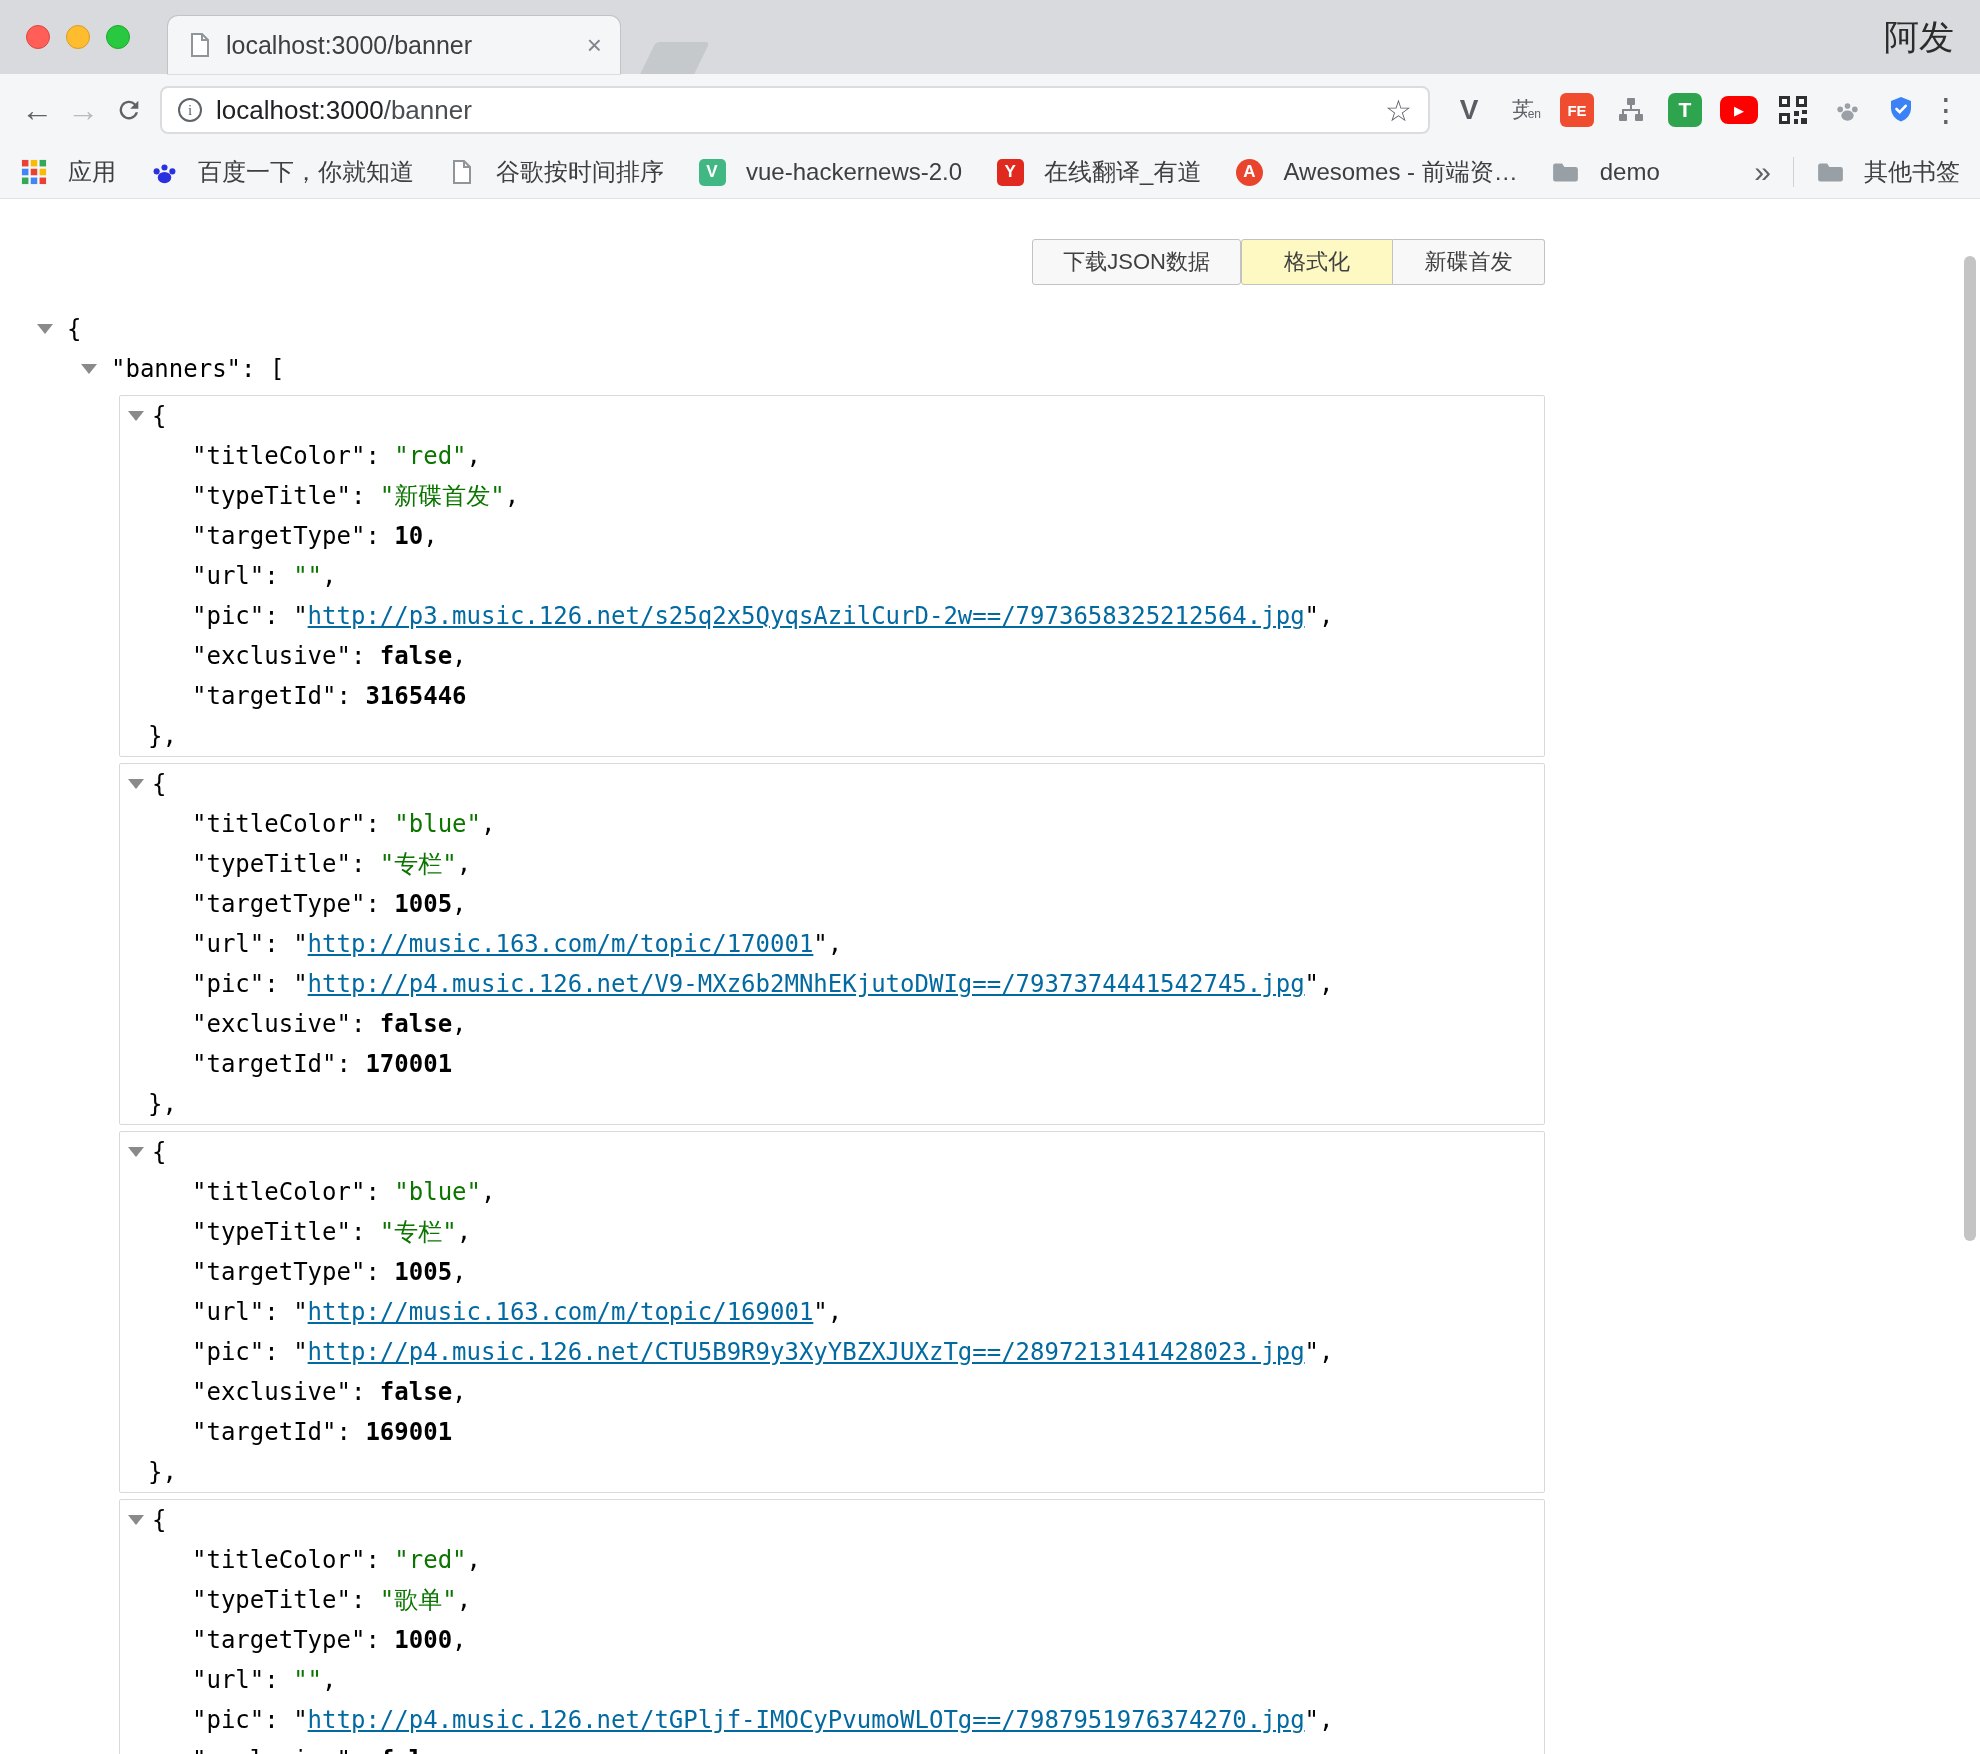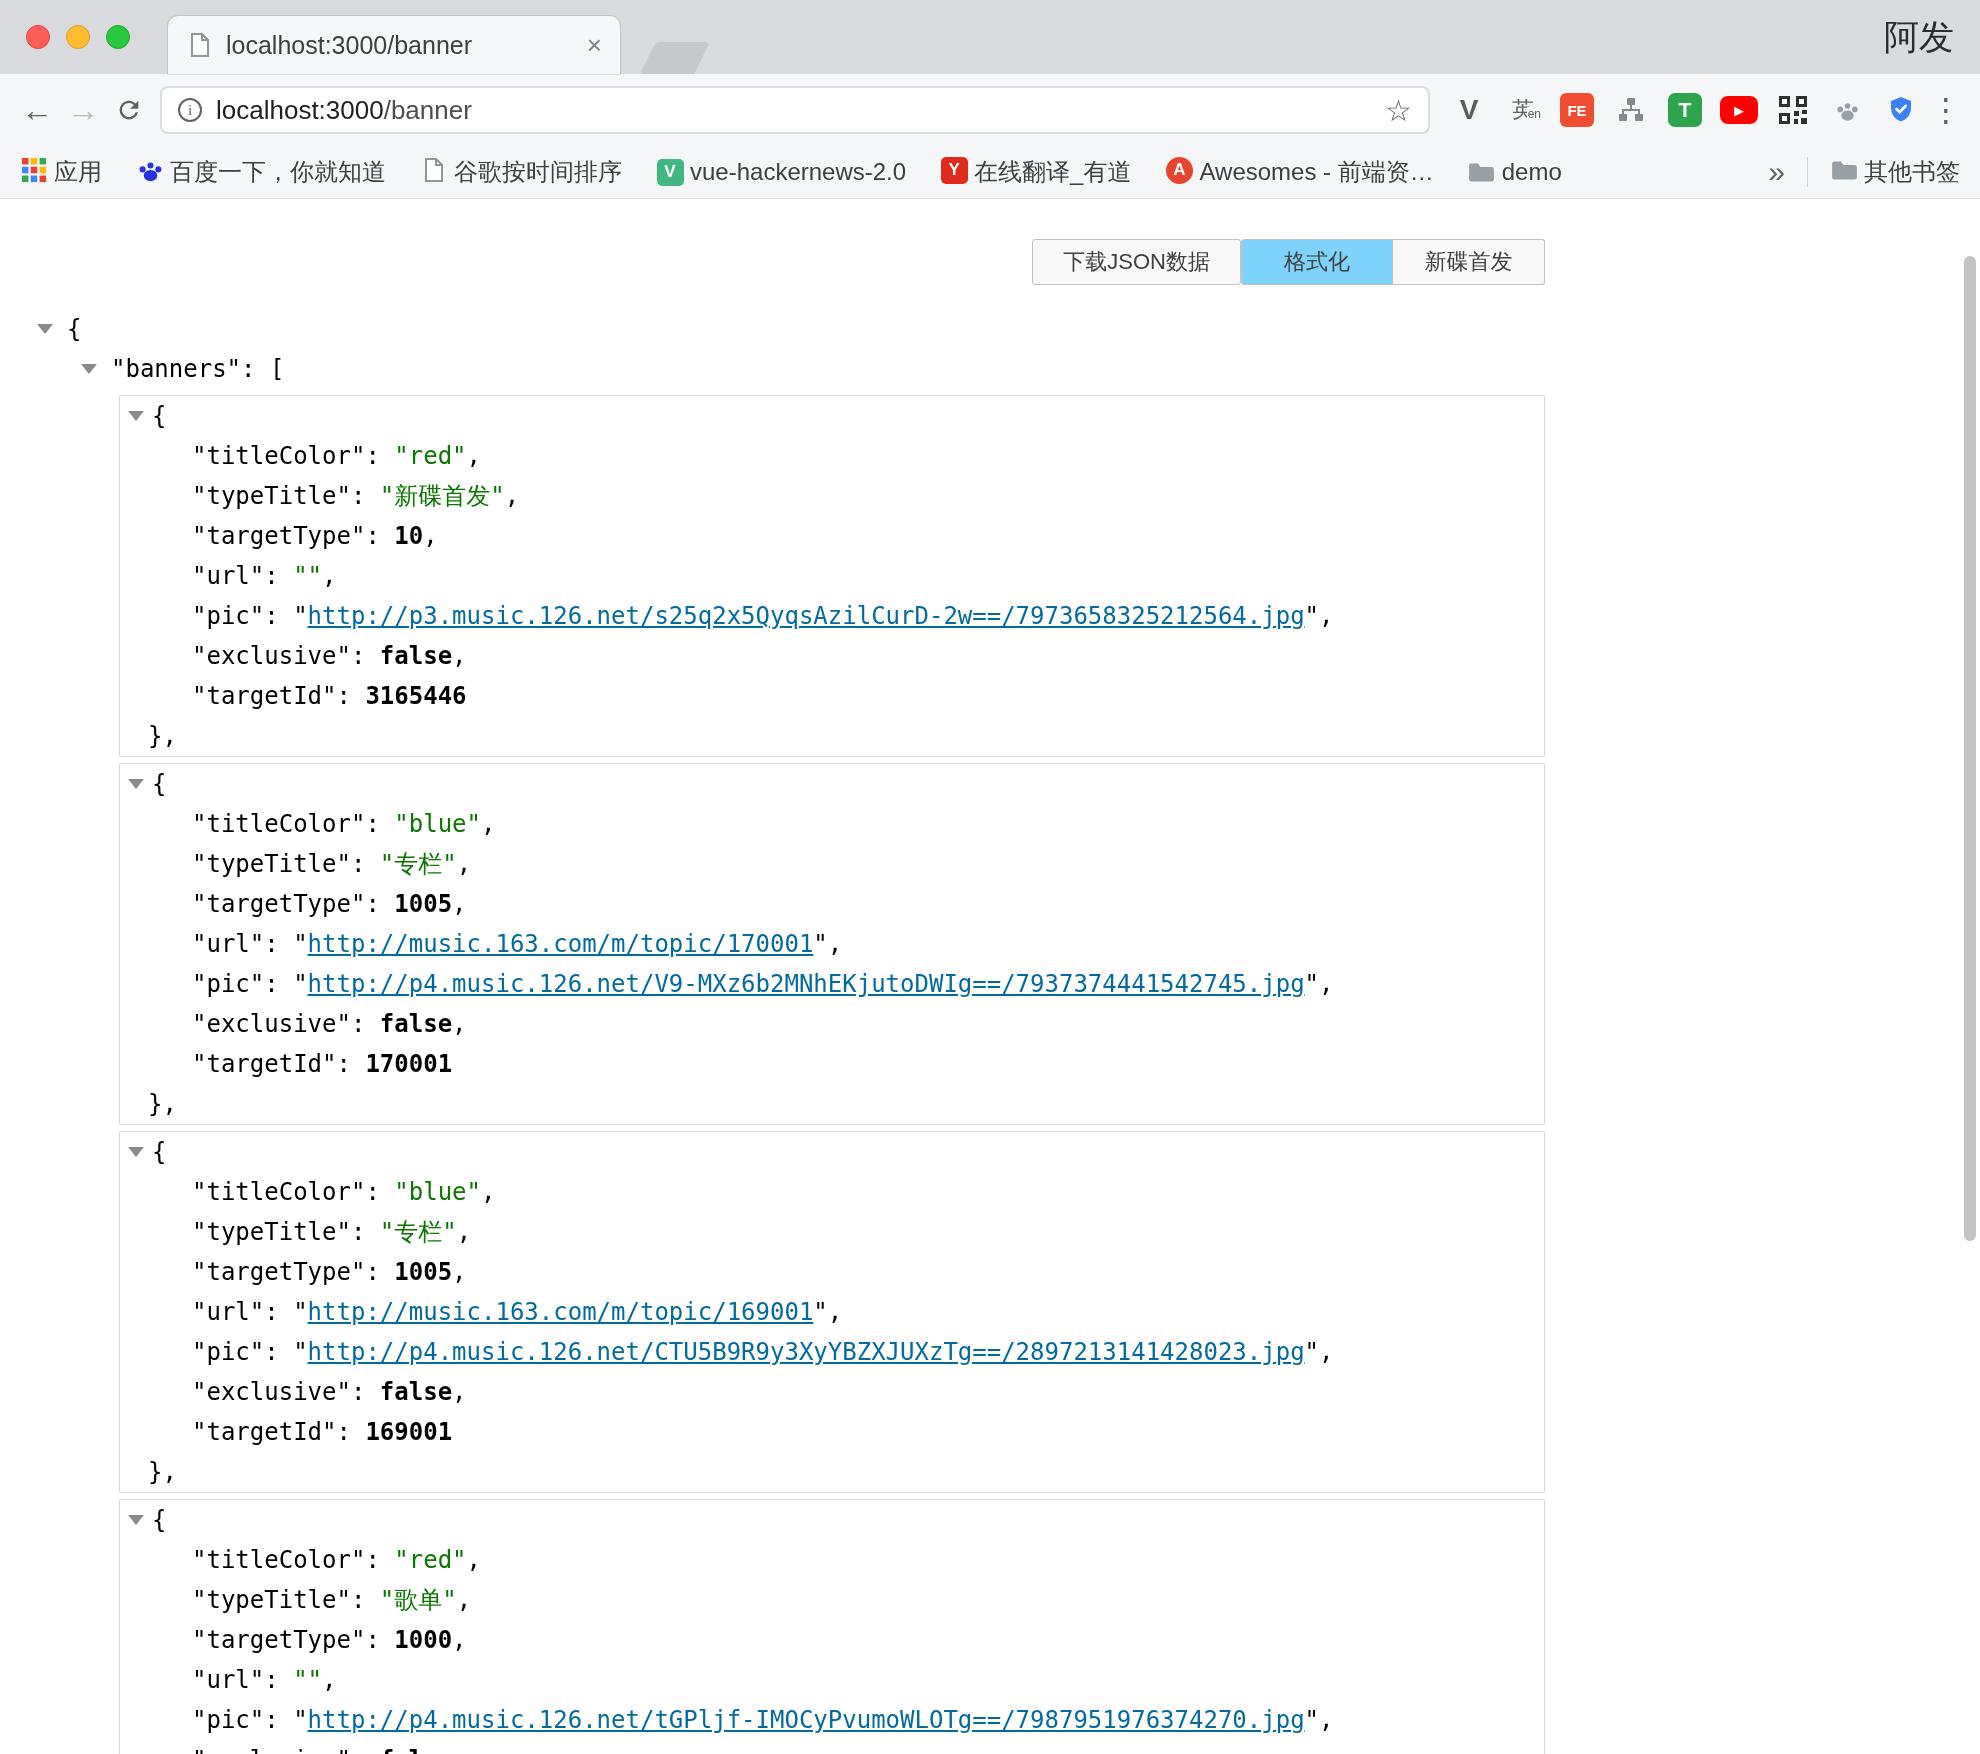--- a/index.html
+++ b/index.html
@@ -50,21 +50,21 @@
   .badge-sq { display: flex; align-items: center; justify-content: center; color: #fff; font-weight: bold; }
   .fe-sq { width: 34px; height: 34px; background: #ef4c30; border-radius: 6px; font-size: 15px; }
   .t-sq  { width: 34px; height: 34px; background: #2ea44f; border-radius: 7px; font-size: 21px; }
   .yt-sq { width: 38px; height: 28px; background: #f00; border-radius: 8px; font-size: 13px; }
   .menu-btn { font-size: 32px; color: #5f6368; width: 40px; text-align: center; margin-left: 6px; }
 
   
   .bookmarks { height: 53px; background: #f5f6f7; border-bottom: 1px solid #dfe1e4;
     display: flex; align-items: center; padding: 0 20px; font-size: 24px; color: #3c4043; }
   .bm-items { display: flex; align-items: center; gap: 34px; }
-  .bm { display: flex; gap: 6px; white-space: nowrap; }
+  .bm { display: flex; align-items: center; gap: 20px; white-space: nowrap; }
   .bm-icon { width: 28px; height: 28px; display: flex; align-items: center; justify-content: center; }
   .badge { width: 27px; height: 27px; border-radius: 5px; color: #fff; font-weight: bold;
     font-size: 17px; display: flex; align-items: center; justify-content: center; }
   .vue-icon { background: #41b883; }
   .youdao-icon { background: #e02a20; }
   .awesomes-icon { background: #e8442e; border-radius: 50%; }
   .bm-right { margin-left: auto; display: flex; align-items: center; gap: 22px; }
   .chevron { font-size: 30px; color: #5f6368; }
   .bm-divider { width: 1px; height: 30px; background: #d0d2d5; }
 
@@ -72,21 +72,21 @@
   .content { position: relative; height: 1555px; background: #fff; overflow: hidden; }
   .page-col { width: 1510px; margin-left: 35px; }
   .actions { display: flex; justify-content: flex-end; align-items: center;
     padding-top: 40px; gap: 0; }
   .btn { font-size: 22px; color: #404040; background: #f8f8f8; border: 1px solid #c2c2c2;
     border-radius: 3px; height: 46px; padding: 0 30px; font-family: inherit; }
   .seg { display: flex; }
   .seg .btn { min-width: 152px; padding: 0; }
   .seg .btn:first-child { border-radius: 3px 0 0 3px; }
   .seg .btn:last-child { border-radius: 0 3px 3px 0; border-left: none; }
-  .btn.active { background: #7dd3fc; }
+  .btn.active { background: #fef9c3; }
 
   
   .json-tree { margin-top: 24px; font-family: "DejaVu Sans Mono", "Liberation Mono", monospace;
     font-size: 24px; line-height: 40px; color: #000; }
   .json-line { position: relative; white-space: nowrap; }
   .lvl0 { padding-left: 32px; }
   .lvl1 { padding-left: 76px; }
   .json-box { margin: 6px 0 6px 84px; border: 1px solid #d9d9d9; border-radius: 2px; background: #fff; }
   .json-box .open  { padding-left: 32px; }
   .json-box .prop  { padding-left: 72px; }

